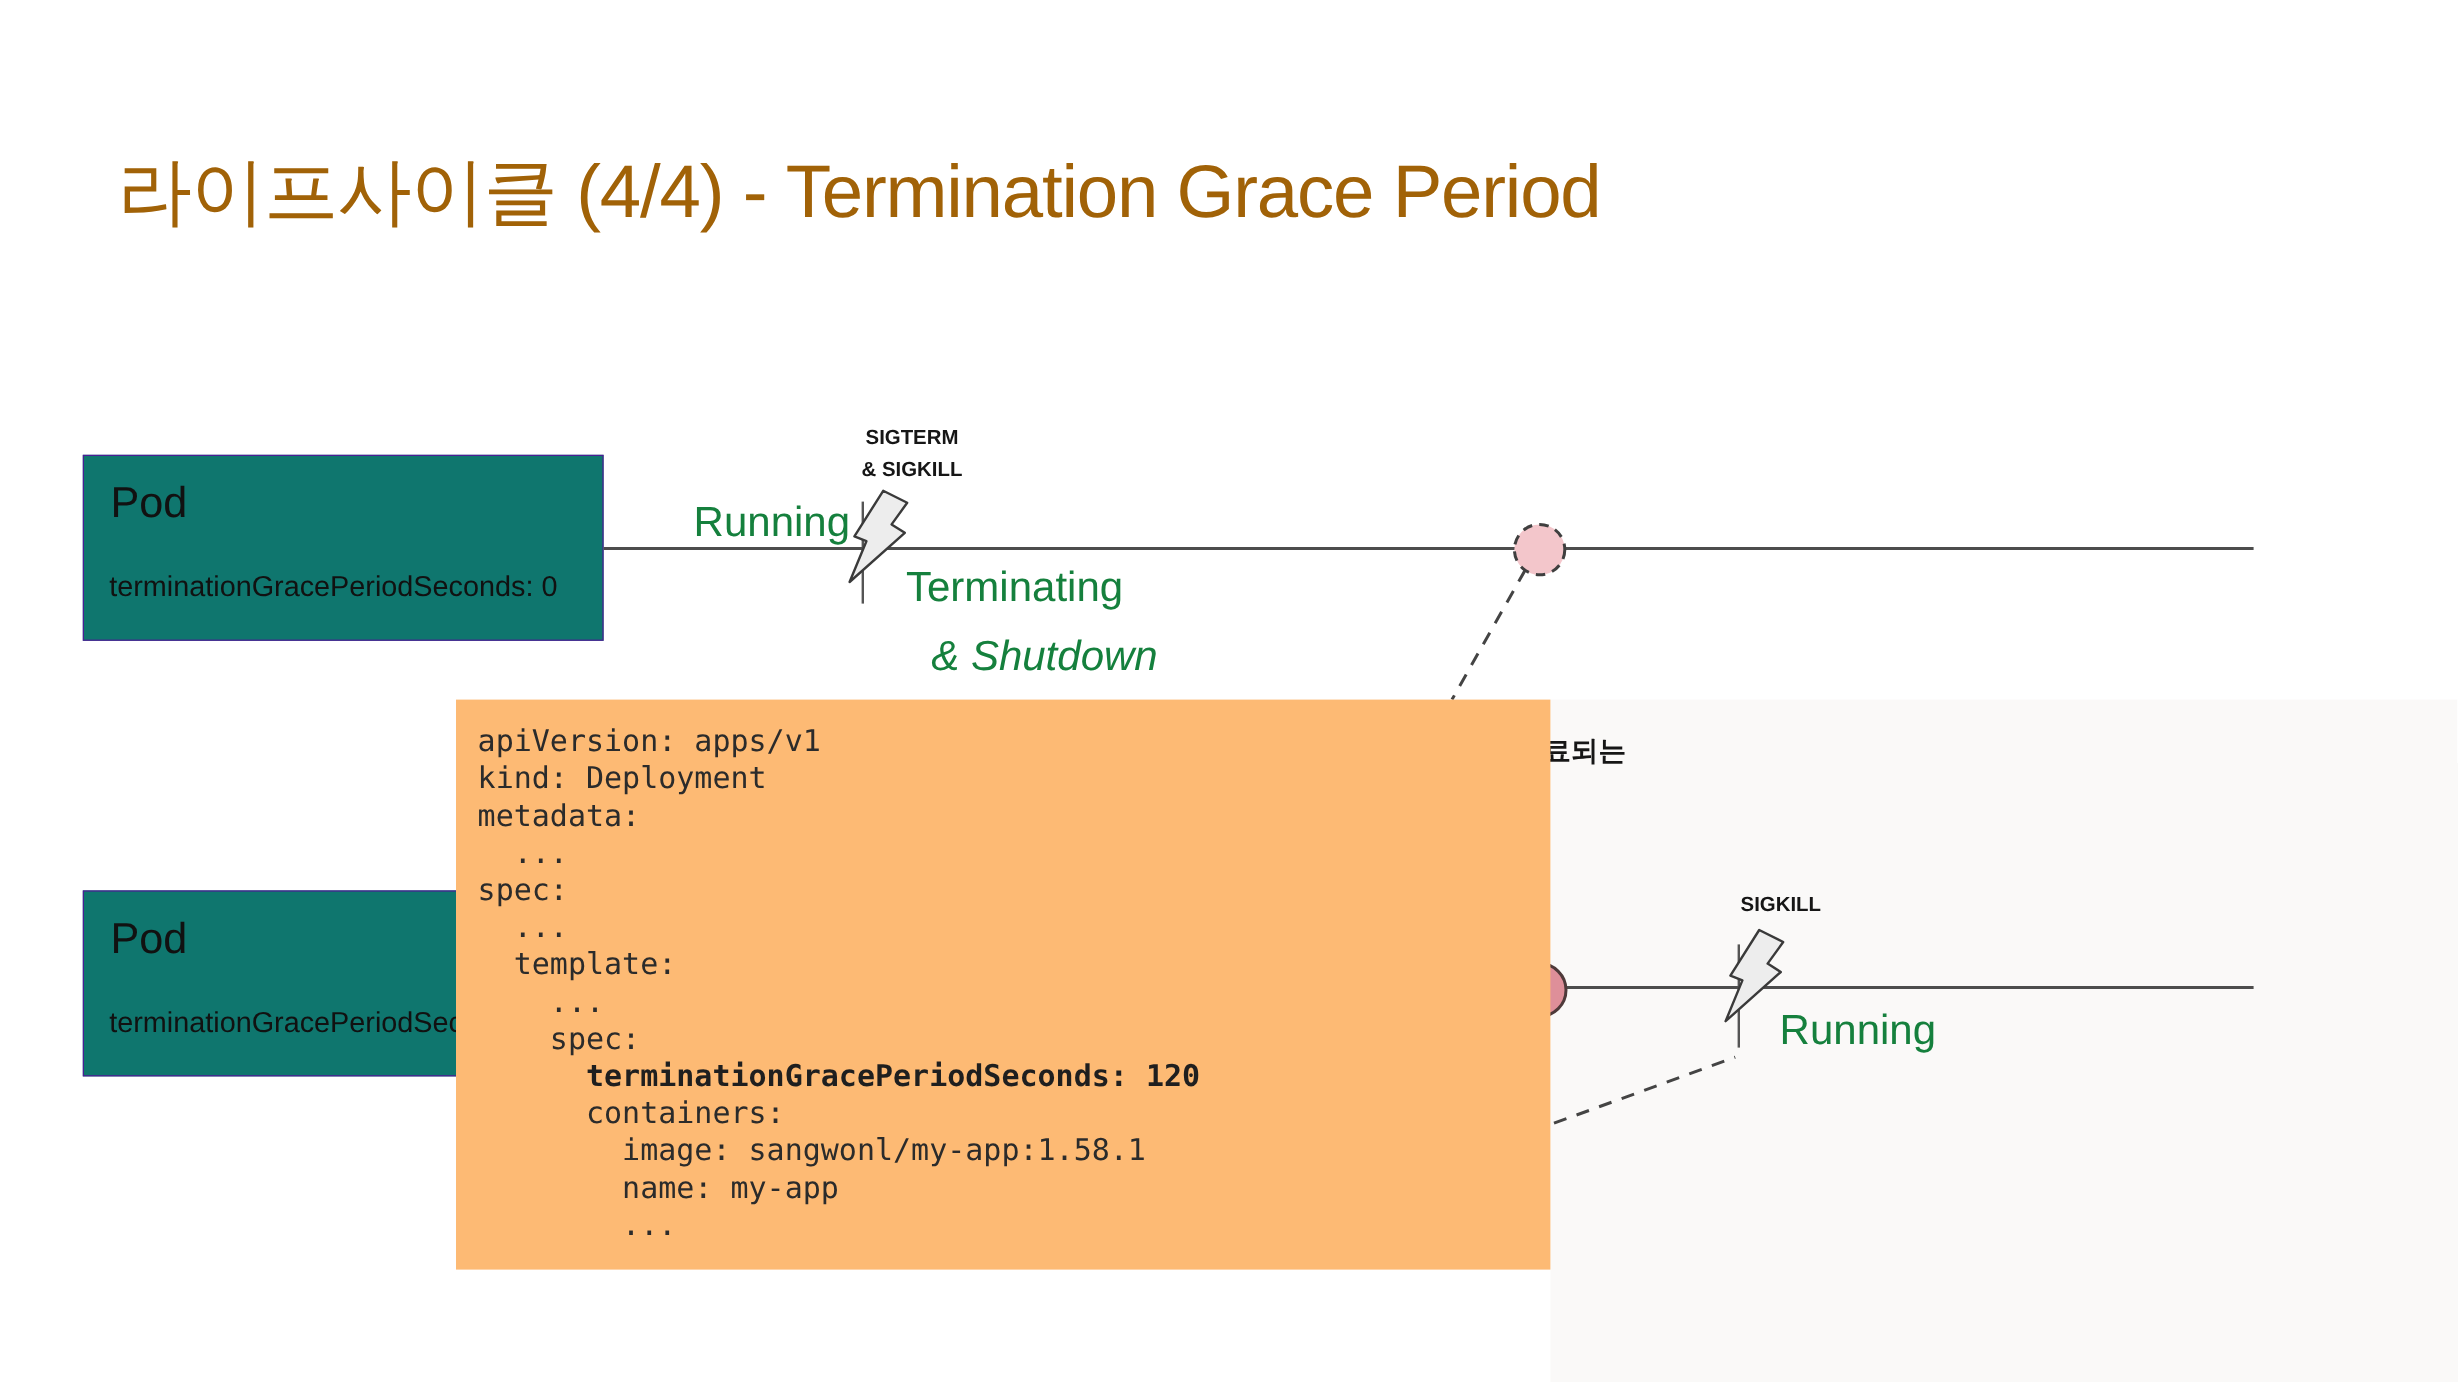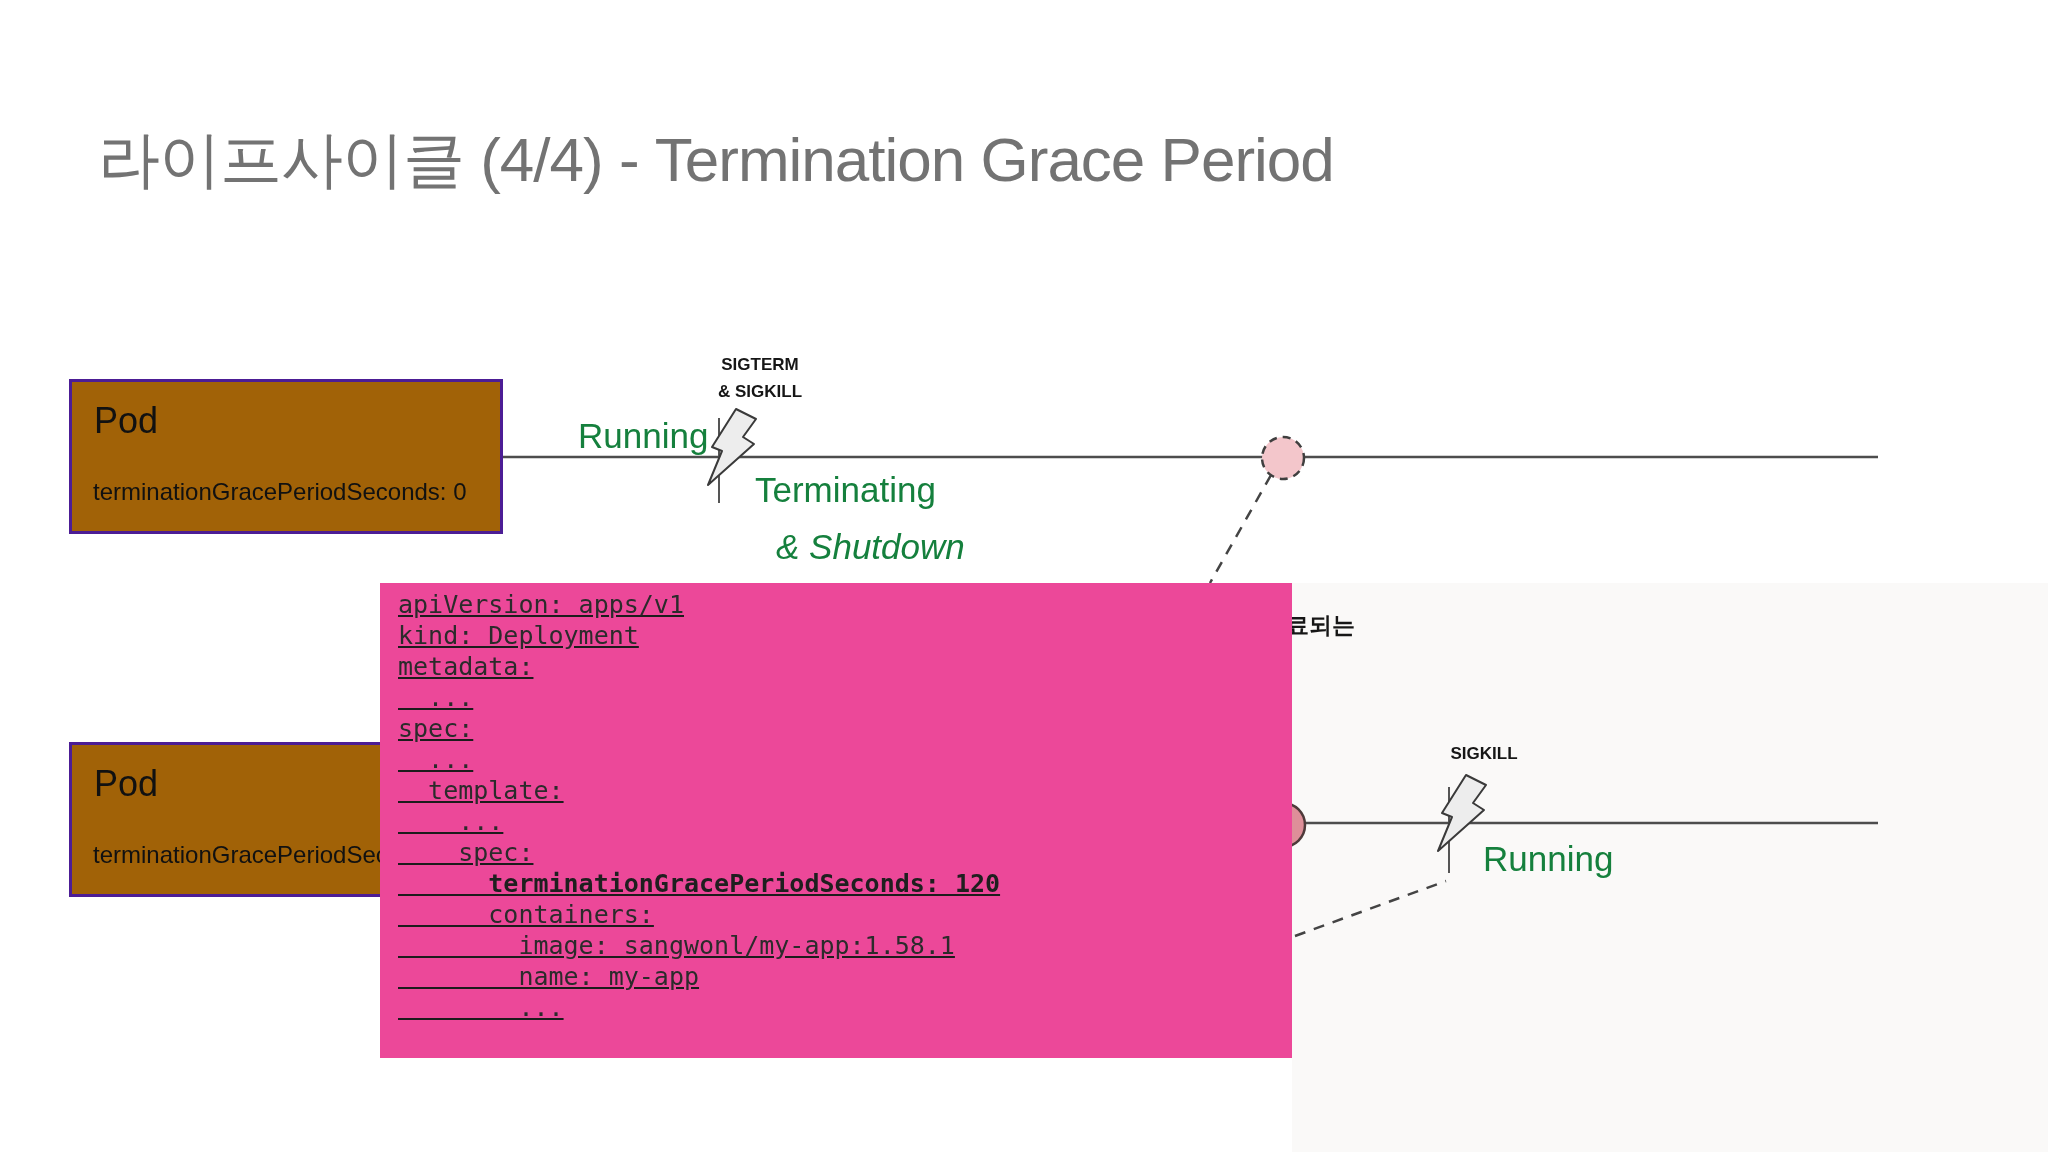--- a/index.html
+++ b/index.html
@@ -4,46 +4,46 @@
 <style>
   html,body{margin:0;padding:0;background:#ffffff;}
   #slide{
     position:relative;width:2048px;height:1152px;overflow:hidden;
     background:#ffffff;font-family:"Liberation Sans",sans-serif;color:#1c1c1c;
   }
   .abs{position:absolute;}
   
   #right-panel{left:1292px;top:583px;width:756px;height:569px;background:rgba(150,138,120,0.05);z-index:1;}
   
-  #title{left:98px;top:118px;font-size:62px;letter-spacing:-1px;color:#737373;white-space:nowrap;z-index:2;}
+  #title{left:98px;top:118px;font-size:62px;letter-spacing:-1px;color:#a16207;white-space:nowrap;z-index:2;}
   
   .pod-box{
-    width:434px;height:155px;background:#a16207;border:3px solid #4c1d95;
+    width:434px;height:155px;background:#0f766e;border:1px solid #4c1d95;
     box-sizing:border-box;z-index:2;
   }
   #pod1{left:69px;top:379px;}
   #pod2{left:69px;top:742px;}
   .pod-name{position:absolute;left:22px;top:18px;font-size:36px;color:#111;}
   .pod-attr{position:absolute;left:21px;top:96px;font-size:24px;color:#111;white-space:nowrap;}
   
   #diagram{left:0;top:0;z-index:3;pointer-events:none;}
   
   .lbl{font-size:35px;color:#15803d;white-space:nowrap;z-index:4;}
   #lbl-running{left:578px;top:416px;}
   #lbl-terminating{left:755px;top:470px;text-align:center;}
   #lbl-term-shutdown{left:776px;top:527px;font-style:italic;}
   #lbl-shutdown2{left:1483px;top:839px;}
   .sig{font-weight:bold;font-size:17px;color:#161616;text-align:center;line-height:27px;z-index:4;}
   #sig1{left:672px;top:351px;width:176px;}
   #sig2{left:1419px;top:740px;width:130px;}
   #korean-frag{left:1286px;top:610px;font-weight:bold;font-size:23px;color:#161616;white-space:nowrap;z-index:4;}
   
   #yaml-box{
-    left:380px;top:583px;width:912px;height:475px;background:#ec4899;
-    box-sizing:border-box;padding:6px 0 0 18px;z-index:5;text-decoration:underline;
+    left:380px;top:583px;width:912px;height:475px;background:#fdba74;
+    box-sizing:border-box;padding:19px 0 0 18px;z-index:5;
   }
   #yaml-code{
     font-family:"DejaVu Sans Mono","Liberation Mono",monospace;
     font-size:25px;line-height:31px;color:#2b2b2b;white-space:pre;
   }
   #yaml-code .bold{font-weight:bold;color:#1f1f1f;}
 </style>
 </head>
 <body>
 

